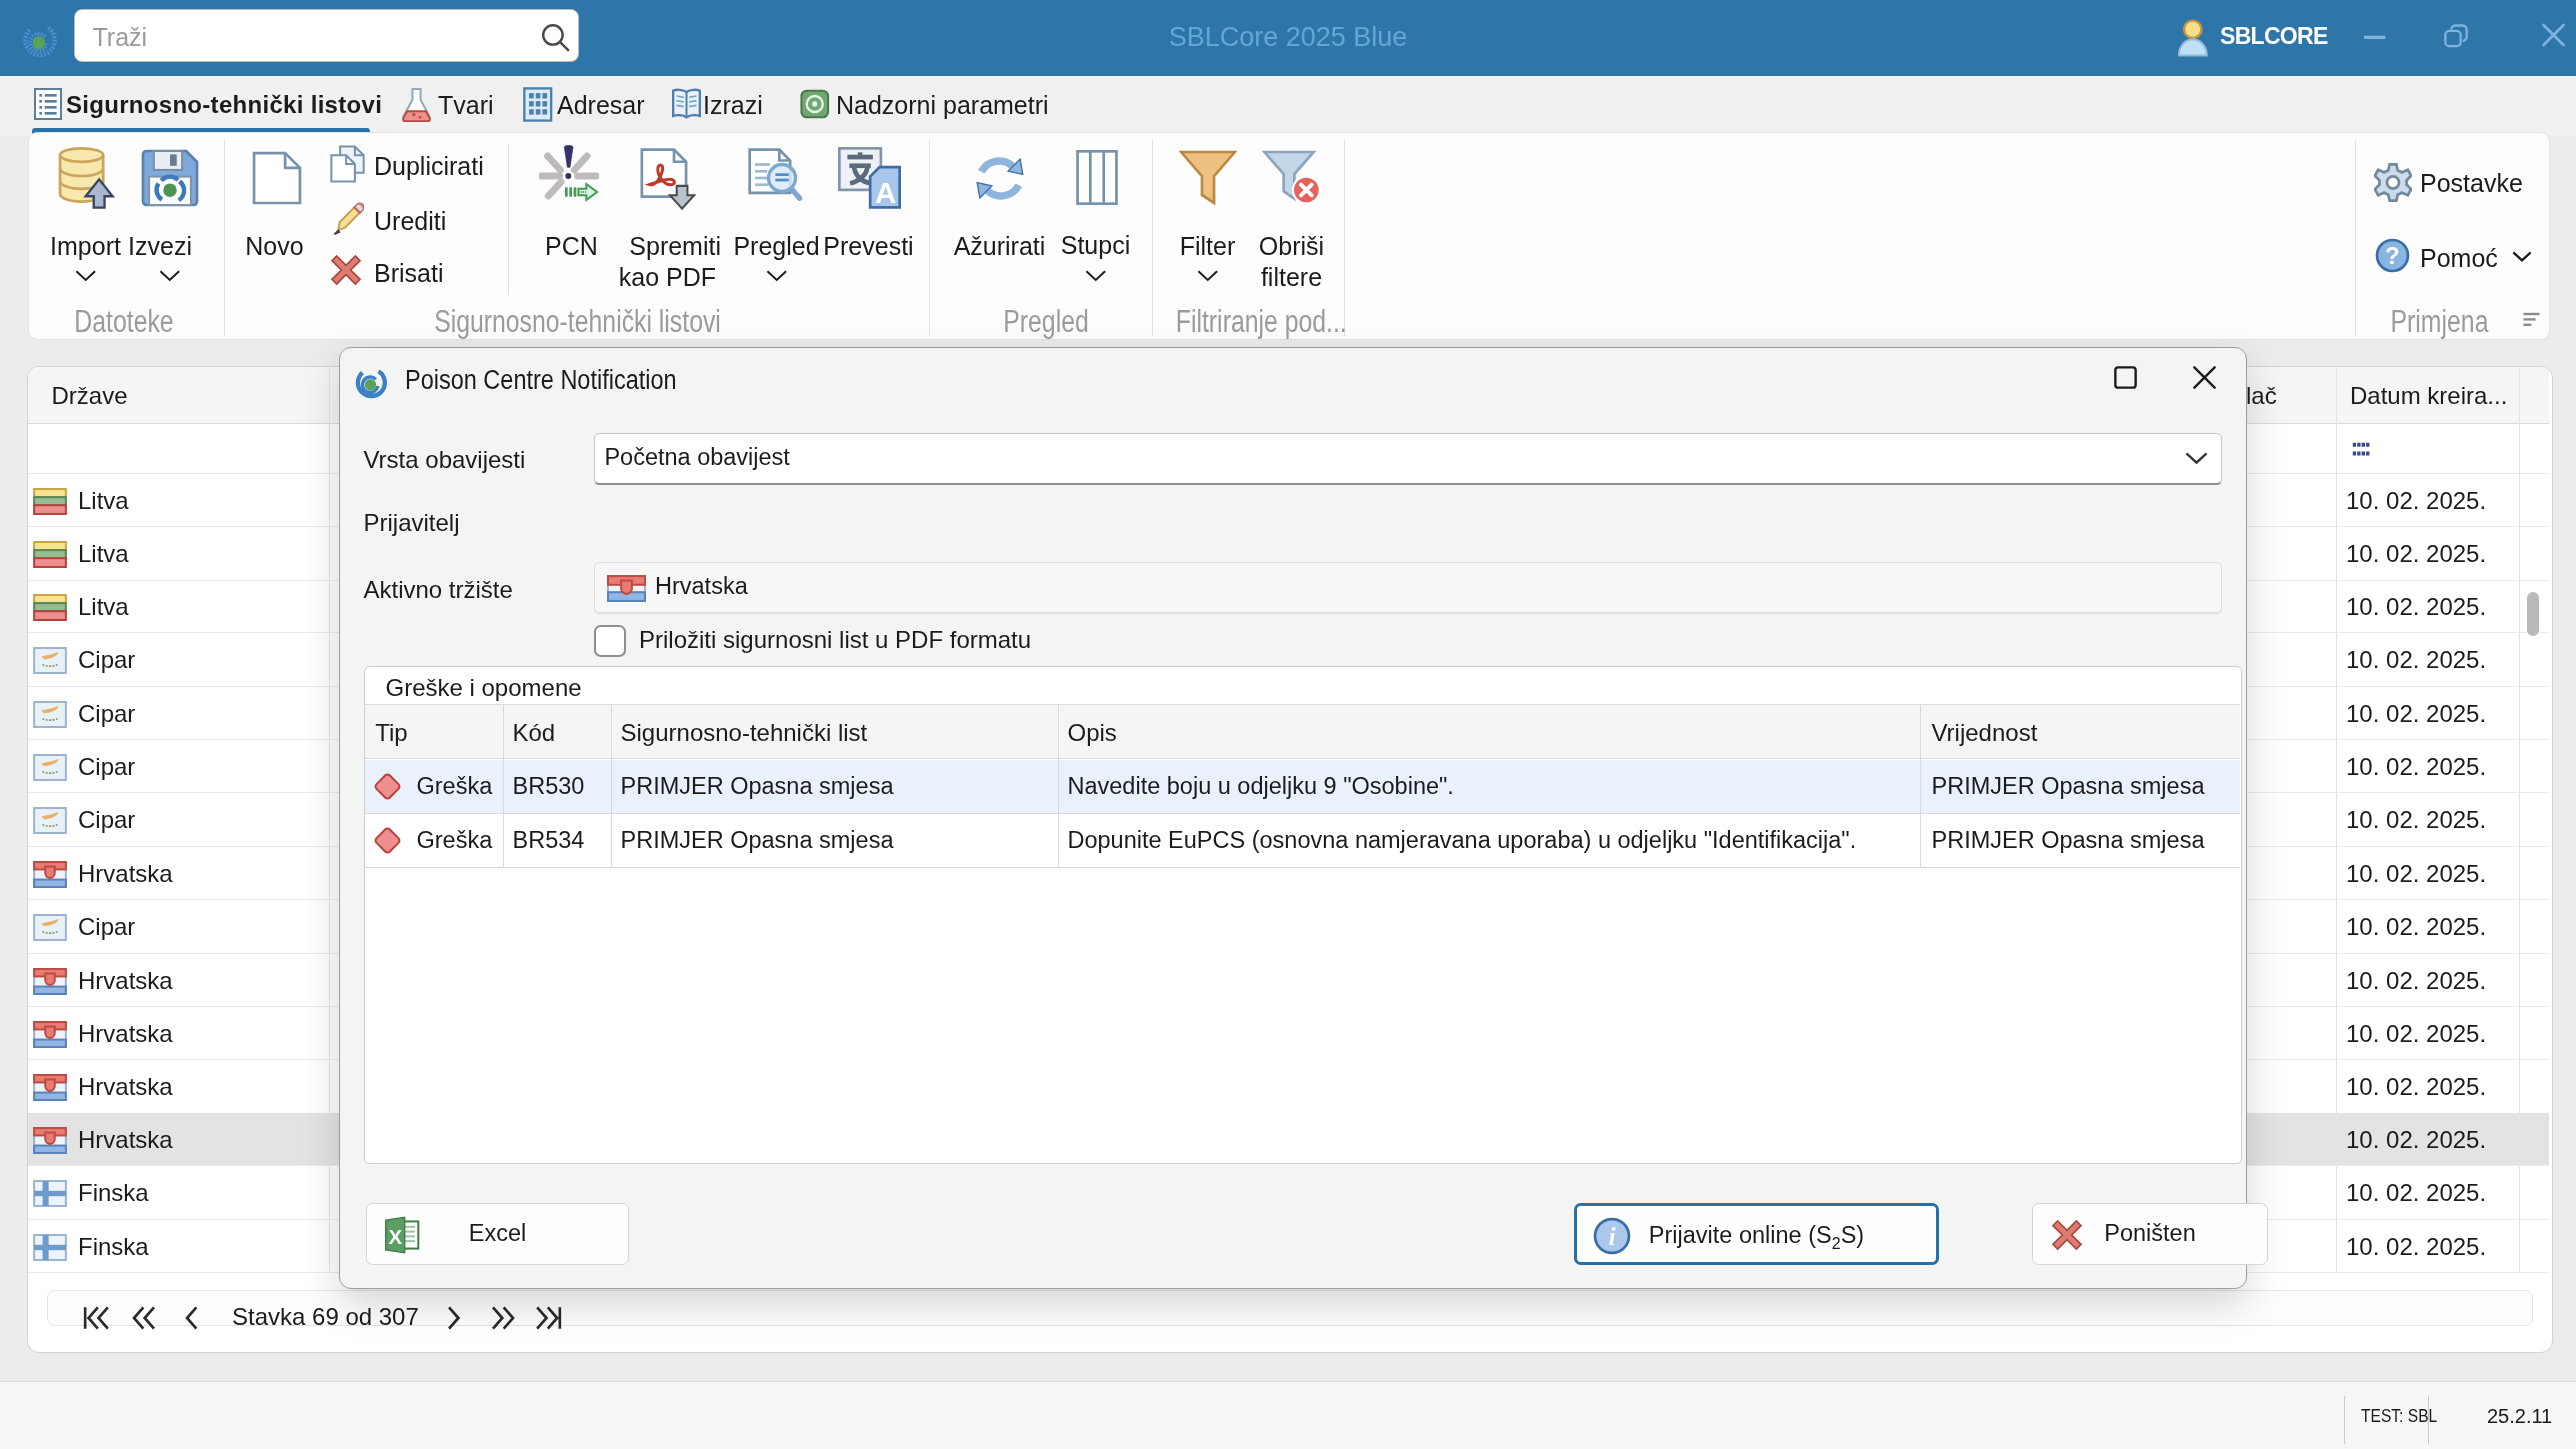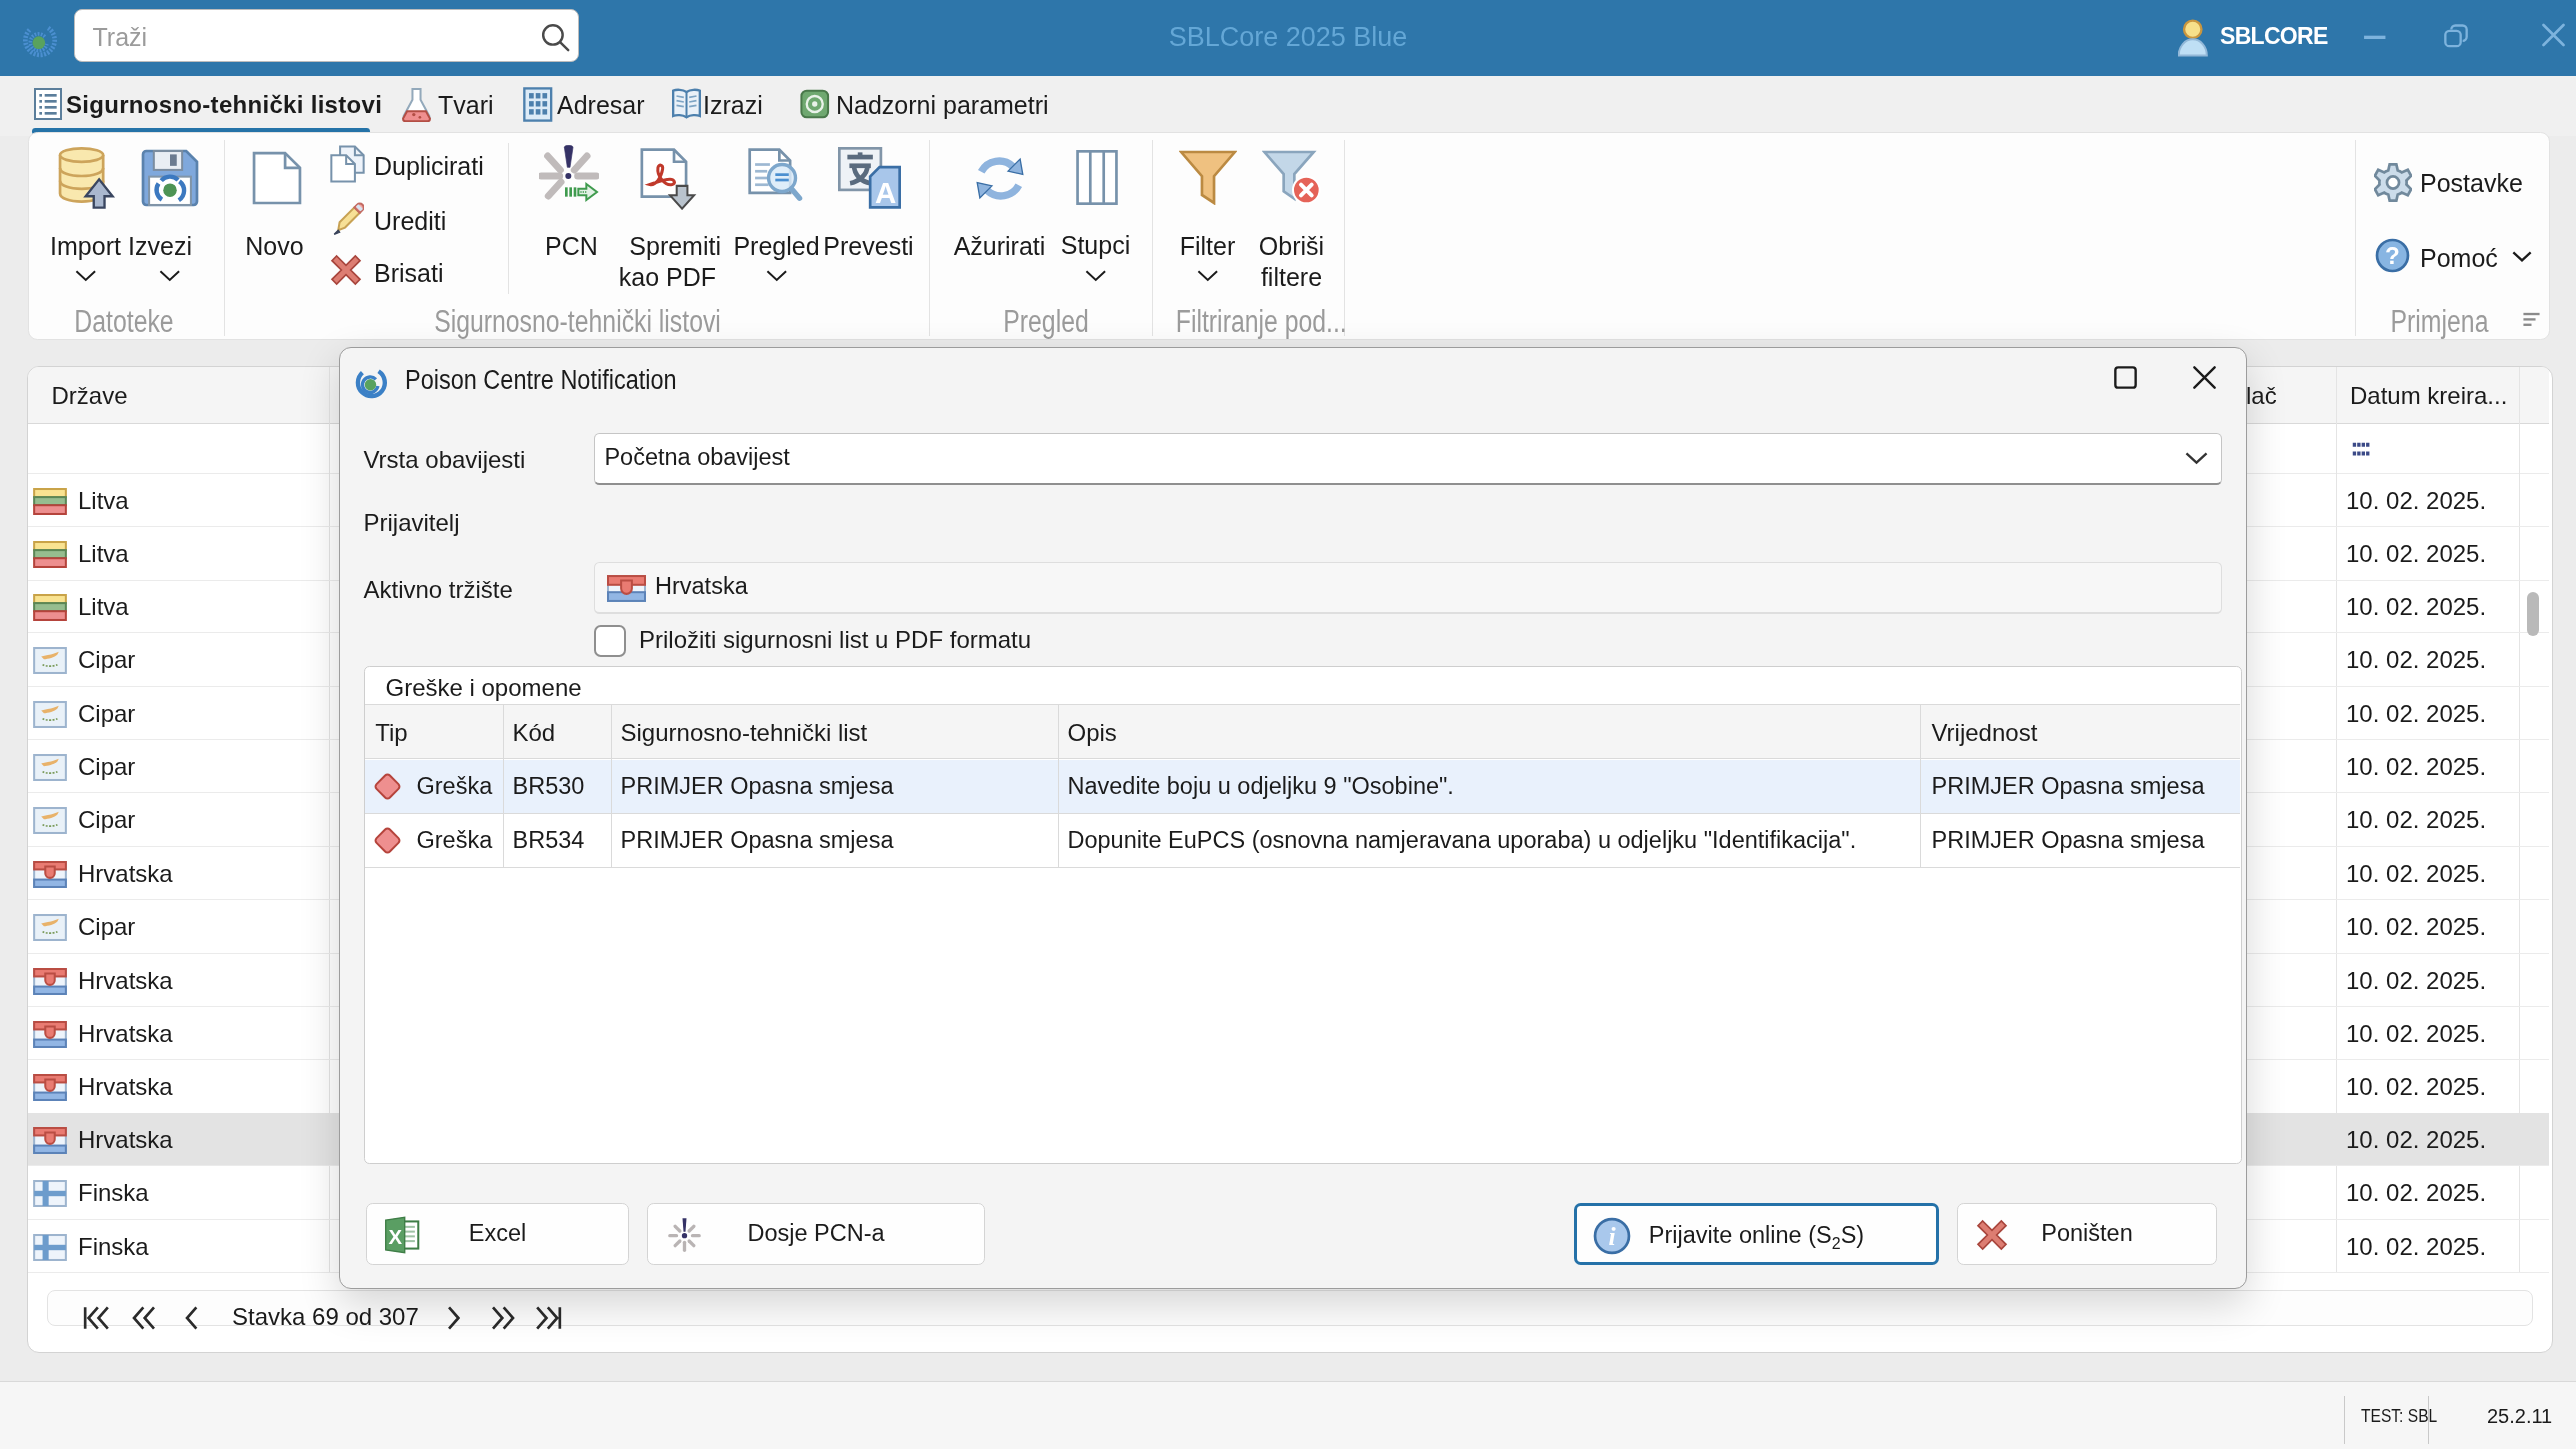--- a/index.html
+++ b/index.html
@@ -614,44 +614,28 @@
           <line x1="31" y1="16" x2="47" y2="16"></line>
           <line x1="31" y1="23" x2="47" y2="23"></line>
           <line x1="31" y1="30" x2="47" y2="30"></line>
           <line x1="31" y1="37" x2="47" y2="37"></line>
         </g>
       <path d="M 4 6 L 32 2 V 54 L 4 50 Z" fill="#5a9e63" stroke="#3e7d46" stroke-width="2"></path>
       <text x="18" y="41" font-family="Liberation Sans" font-size="30" font-weight="bold" fill="#fff" text-anchor="middle">X</text>
     </svg>
     <div class="t">Excel</div>
   </div>
-  <div class="mbtn" style="left:307px;width:338px;">
-    <svg class="abs" style="left:19px;top:13.4px" width="35" height="36" viewBox="0 0 52 54">
-      <g stroke="#b9b4b4" stroke-width="5" stroke-linecap="round">
-        <line x1="12" y1="14" x2="19" y2="21"></line>
-          <line x1="4" y1="28" x2="14" y2="28"></line>
-          <line x1="12" y1="43" x2="19" y2="36"></line>
-        <line x1="33" y1="21" x2="40" y2="14"></line>
-          <line x1="38" y1="28" x2="48" y2="28"></line>
-          <line x1="33" y1="36" x2="40" y2="43"></line>
-        <line x1="26" y1="38" x2="26" y2="50"></line>
-      </g>
-      <path d="M 23 2 h 6 l -1.5 20 h -3 Z" fill="#353266"></path>
-      <circle cx="26" cy="28" r="4" fill="#353266"></circle>
-    </svg>
-    <div class="t">Dosje PCN-a</div>
-  </div>
   <div class="mbtn" style="left:1234px;width:365px;border:3.4px solid #2471a8;">
     <svg class="abs" style="left:16px;top:10.7px;font-size:35px" width="38" height="38" viewBox="0 0 56 56">
       <circle cx="28" cy="28" r="25" fill="#a9c8ec" stroke="#3a6ea5" stroke-width="4"></circle>
       <text x="28" y="42" font-family="Liberation Serif" font-size="38" font-weight="bold" font-style="italic" fill="#fff" text-anchor="middle">i</text>
     </svg>
     <div class="t">Prijavite online (S<sub style="font-size:16px;">2</sub>S)</div>
   </div>
-  <div class="mbtn" style="left:1617px;width:260px;">
+  <div class="mbtn" style="left:1692px;width:236px;">
     <svg class="abs" style="left:17.5px;top:14.8px" width="32" height="32" viewBox="0 0 48 48">
       <path d="M 10 3 L 24 17 L 38 3 L 45 10 L 31 24 L 45 38 L 38 45 L 24 31 L 10 45 L 3 38 L 17 24 L 3 10 Z" fill="#dd7d72" stroke="#a8453c" stroke-width="2.5"></path>
     </svg>
     <div class="t">Poništen</div>
   </div>
 </div>
 
 <div id="statusbar">
   <div class="sep" style="left:2344px;"></div>
   <div class="sep" style="left:2428px;"></div>

